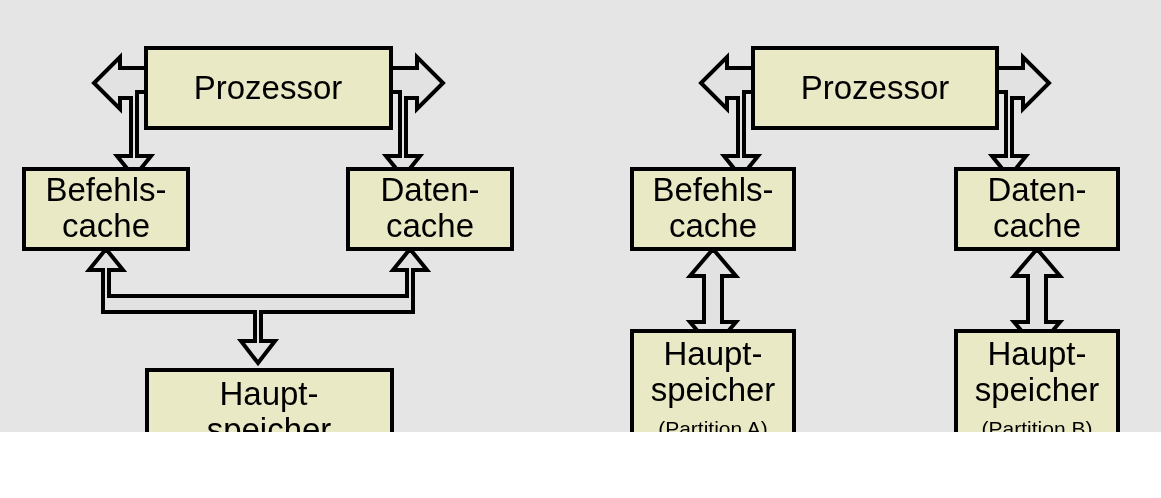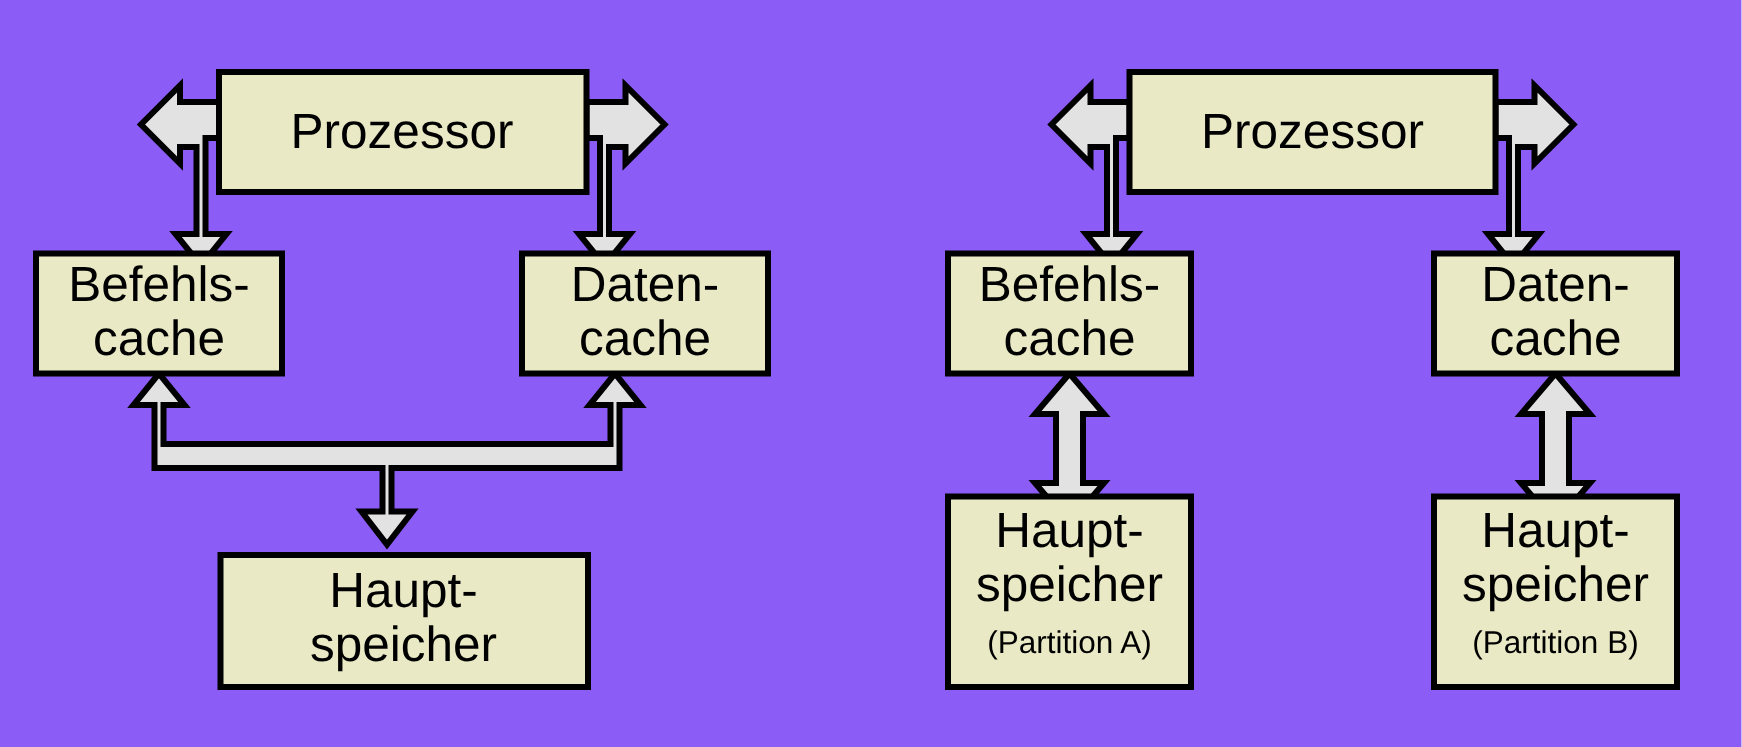--- a/index.html
+++ b/index.html
@@ -6,22 +6,22 @@
     margin: 0;
     padding: 0;
     background: #ffffff;
   }
   body {
     font-family: "Liberation Sans", sans-serif;
   }
   #canvas {
     position: relative;
     width: 1161px;
-    height: 498px;
-    background: #8b5cf6;
+    height: 432px;
+    background: #e5e5e5;
     overflow: hidden;
   }
   #diagram-svg {
     position: absolute;
     left: 0;
     top: 0;
     width: 1161px;
     height: 498px;
   }
   .node-box {

